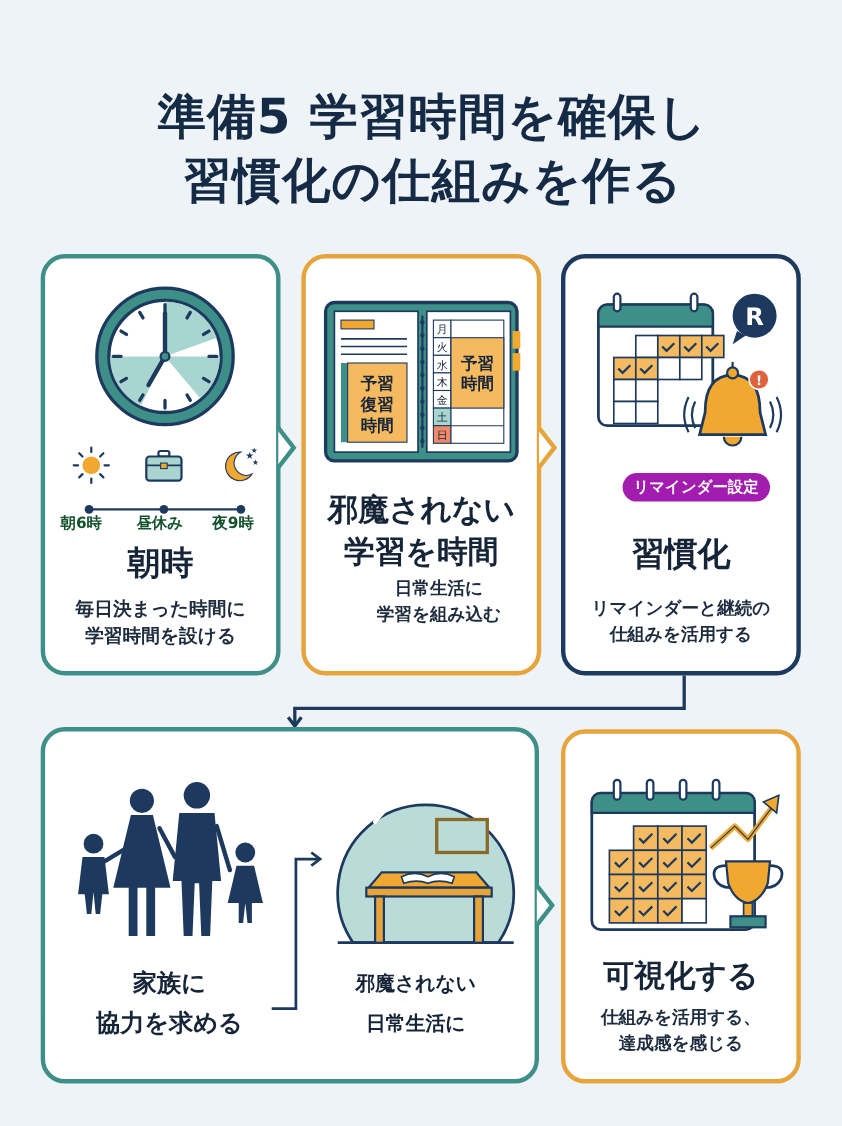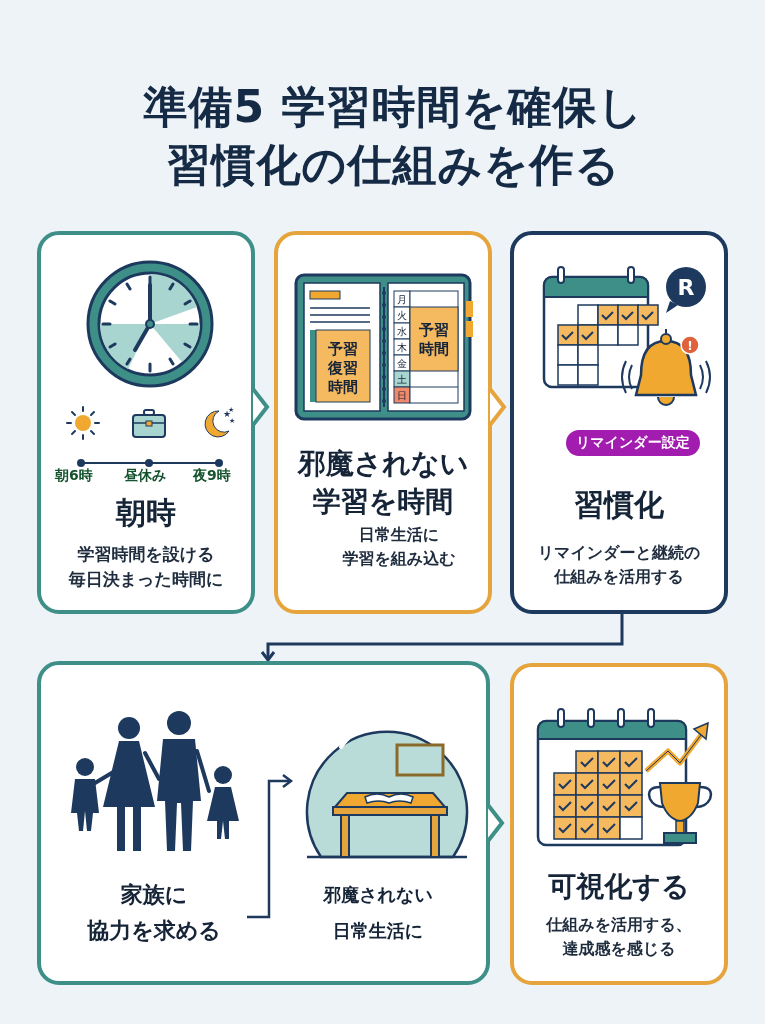--- a/index.html
+++ b/index.html
@@ -105,22 +105,22 @@
     <circle cx="4" cy="5" r="4" fill="#1d3a5e"></circle>
     <circle cx="72" cy="5" r="4" fill="#1d3a5e"></circle>
     <circle cx="142" cy="5" r="4" fill="#1d3a5e"></circle>
   </svg>
   <span class="tlabel" style="left:14px; top:232px;">朝6時</span>
   <span class="tlabel" style="left:83px; top:232px;">昼休み</span>
   <span class="tlabel" style="left:152px; top:232px;">夜9時</span>
 
   <div class="heading" style="top:258px; font-size:30px; line-height:40px;">朝時</div>
   <div class="sub" style="top:307px;">
+    <div>毎日決まった時間に</div>
     <div>学習時間を設ける</div>
-    <div>毎日決まった時間に</div>
   </div>
   <svg class="notch" style="right:-20px; top:154px;" width="18" height="36" viewBox="0 0 18 36">
     <path d="M0 0 L14 18 L0 36" fill="#ffffff" stroke="#3d8f87" stroke-width="4"></path>
   </svg>
 </div>
 
 <div class="card orange" style="left:274px; top:231px; width:218px; height:383px;">
   <svg style="left:16px; top:38px;" width="182" height="148" viewBox="0 0 182 148">
     <rect x="2" y="2" width="174" height="144" rx="8" fill="#3d8f87" stroke="#1d3a5e" stroke-width="3"></rect>
     <rect x="10" y="10" width="76" height="128" fill="#ffffff" stroke="#1d3a5e" stroke-width="1.5"></rect>

